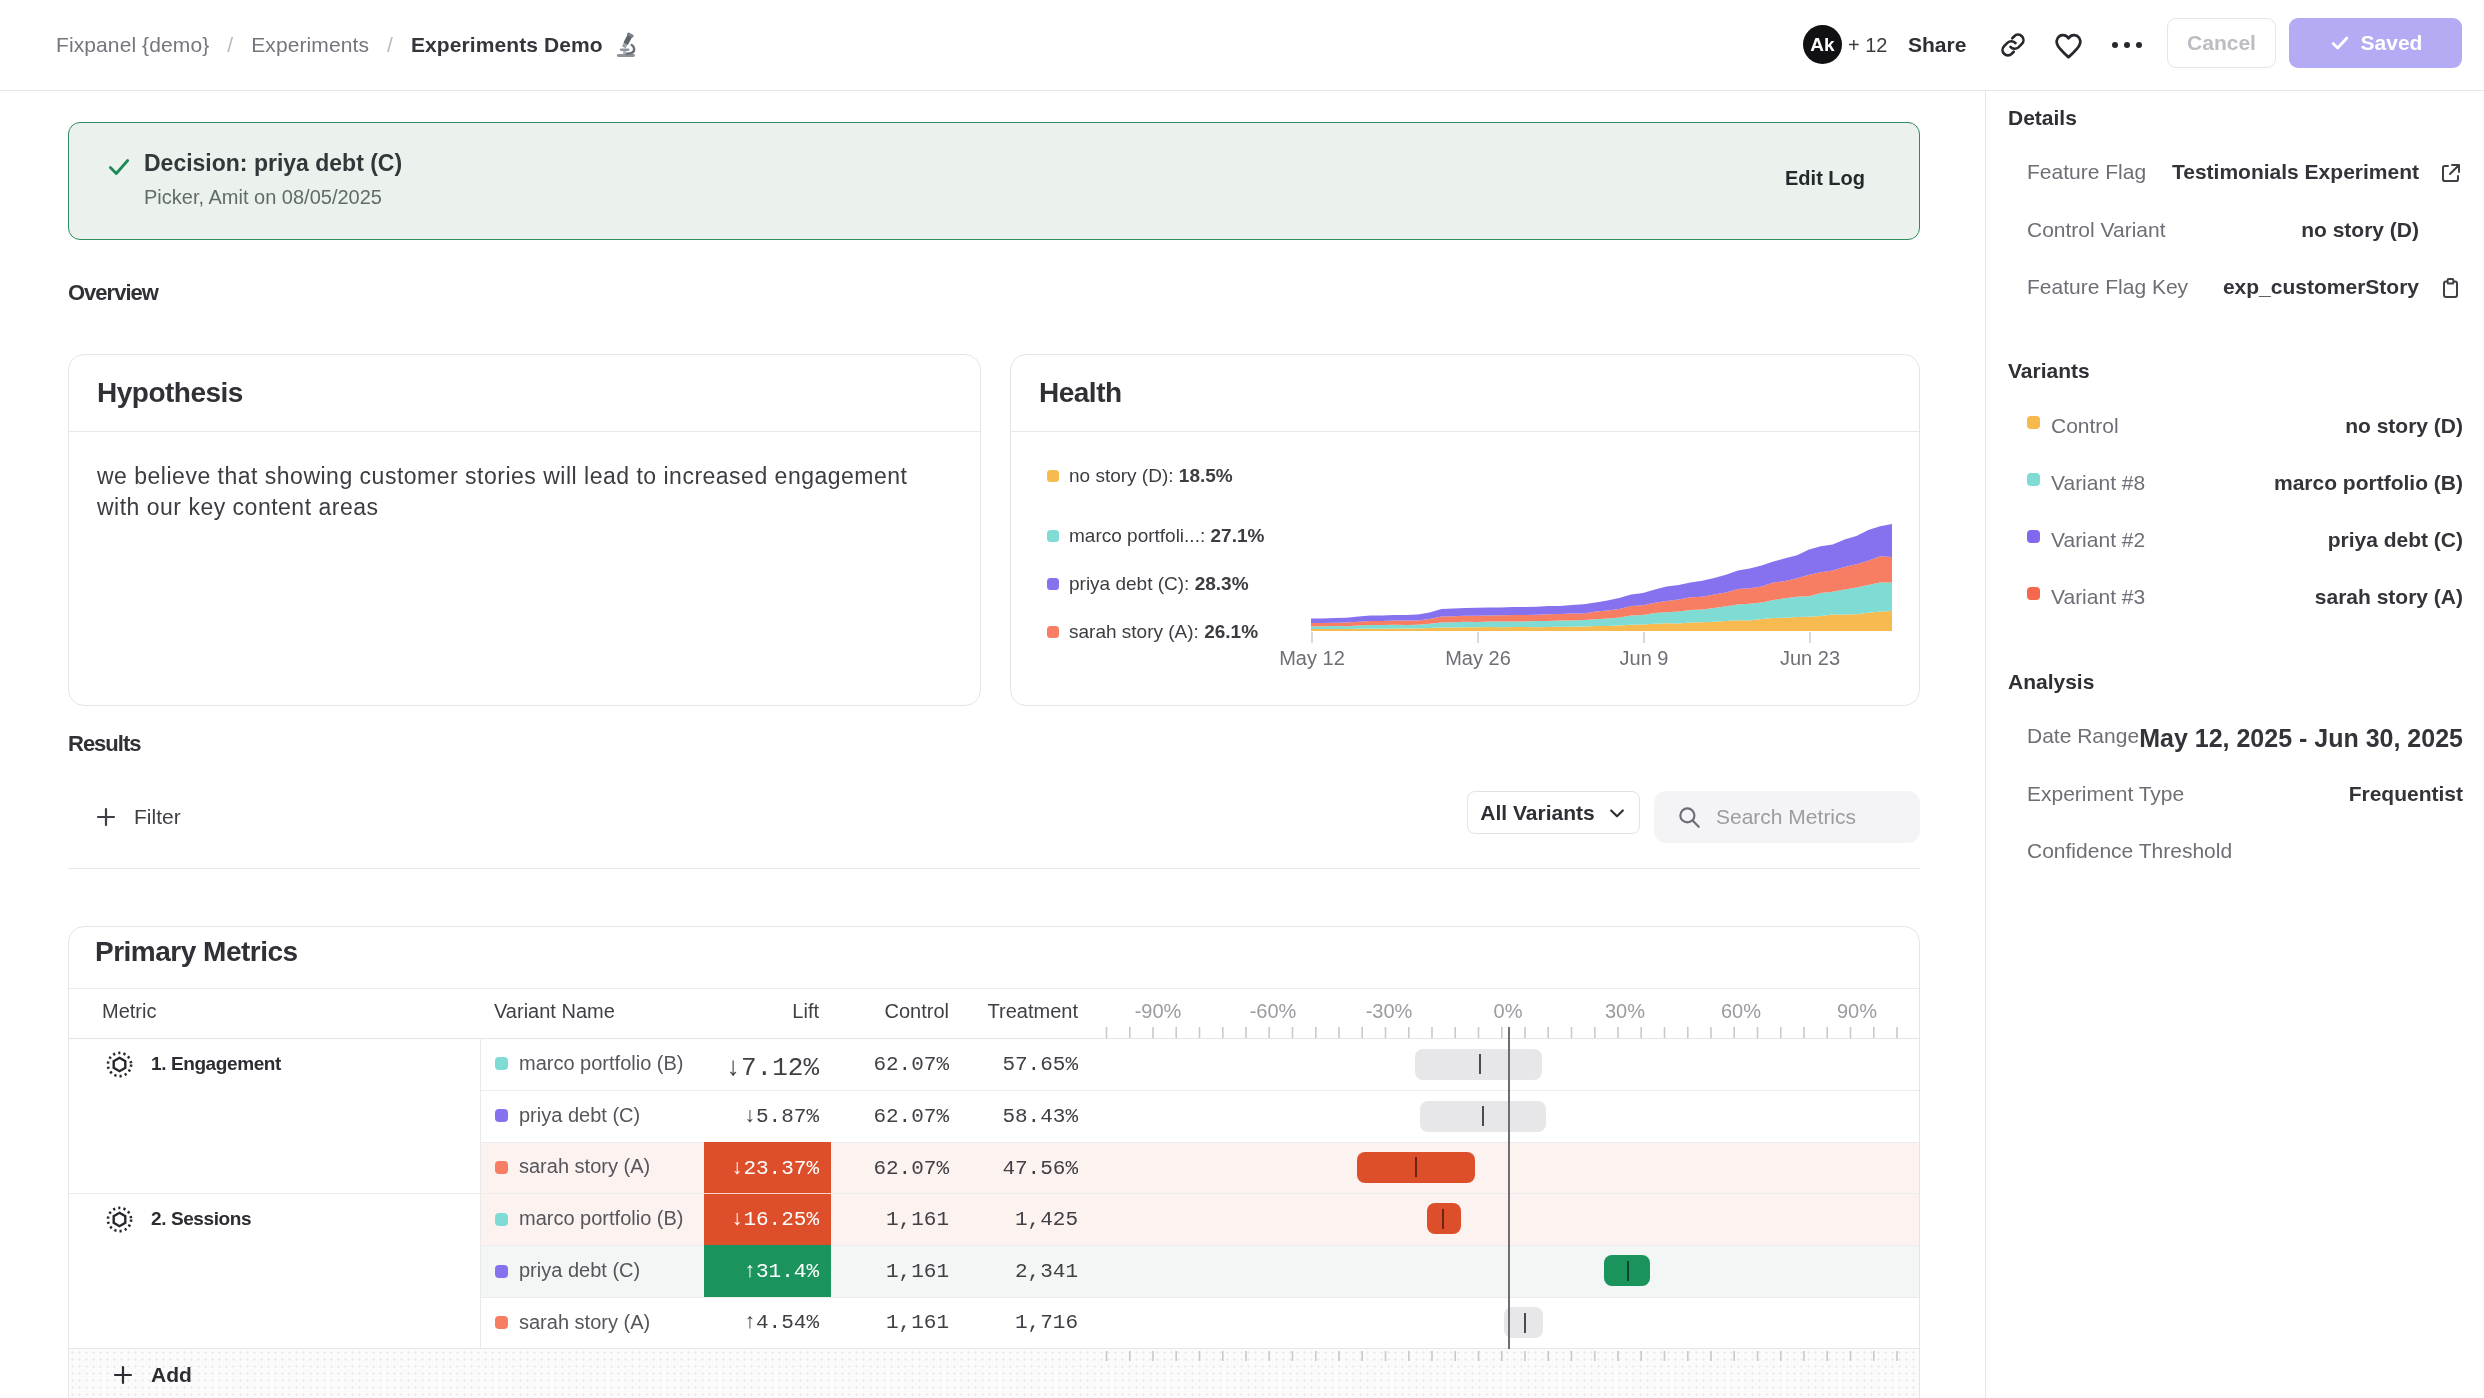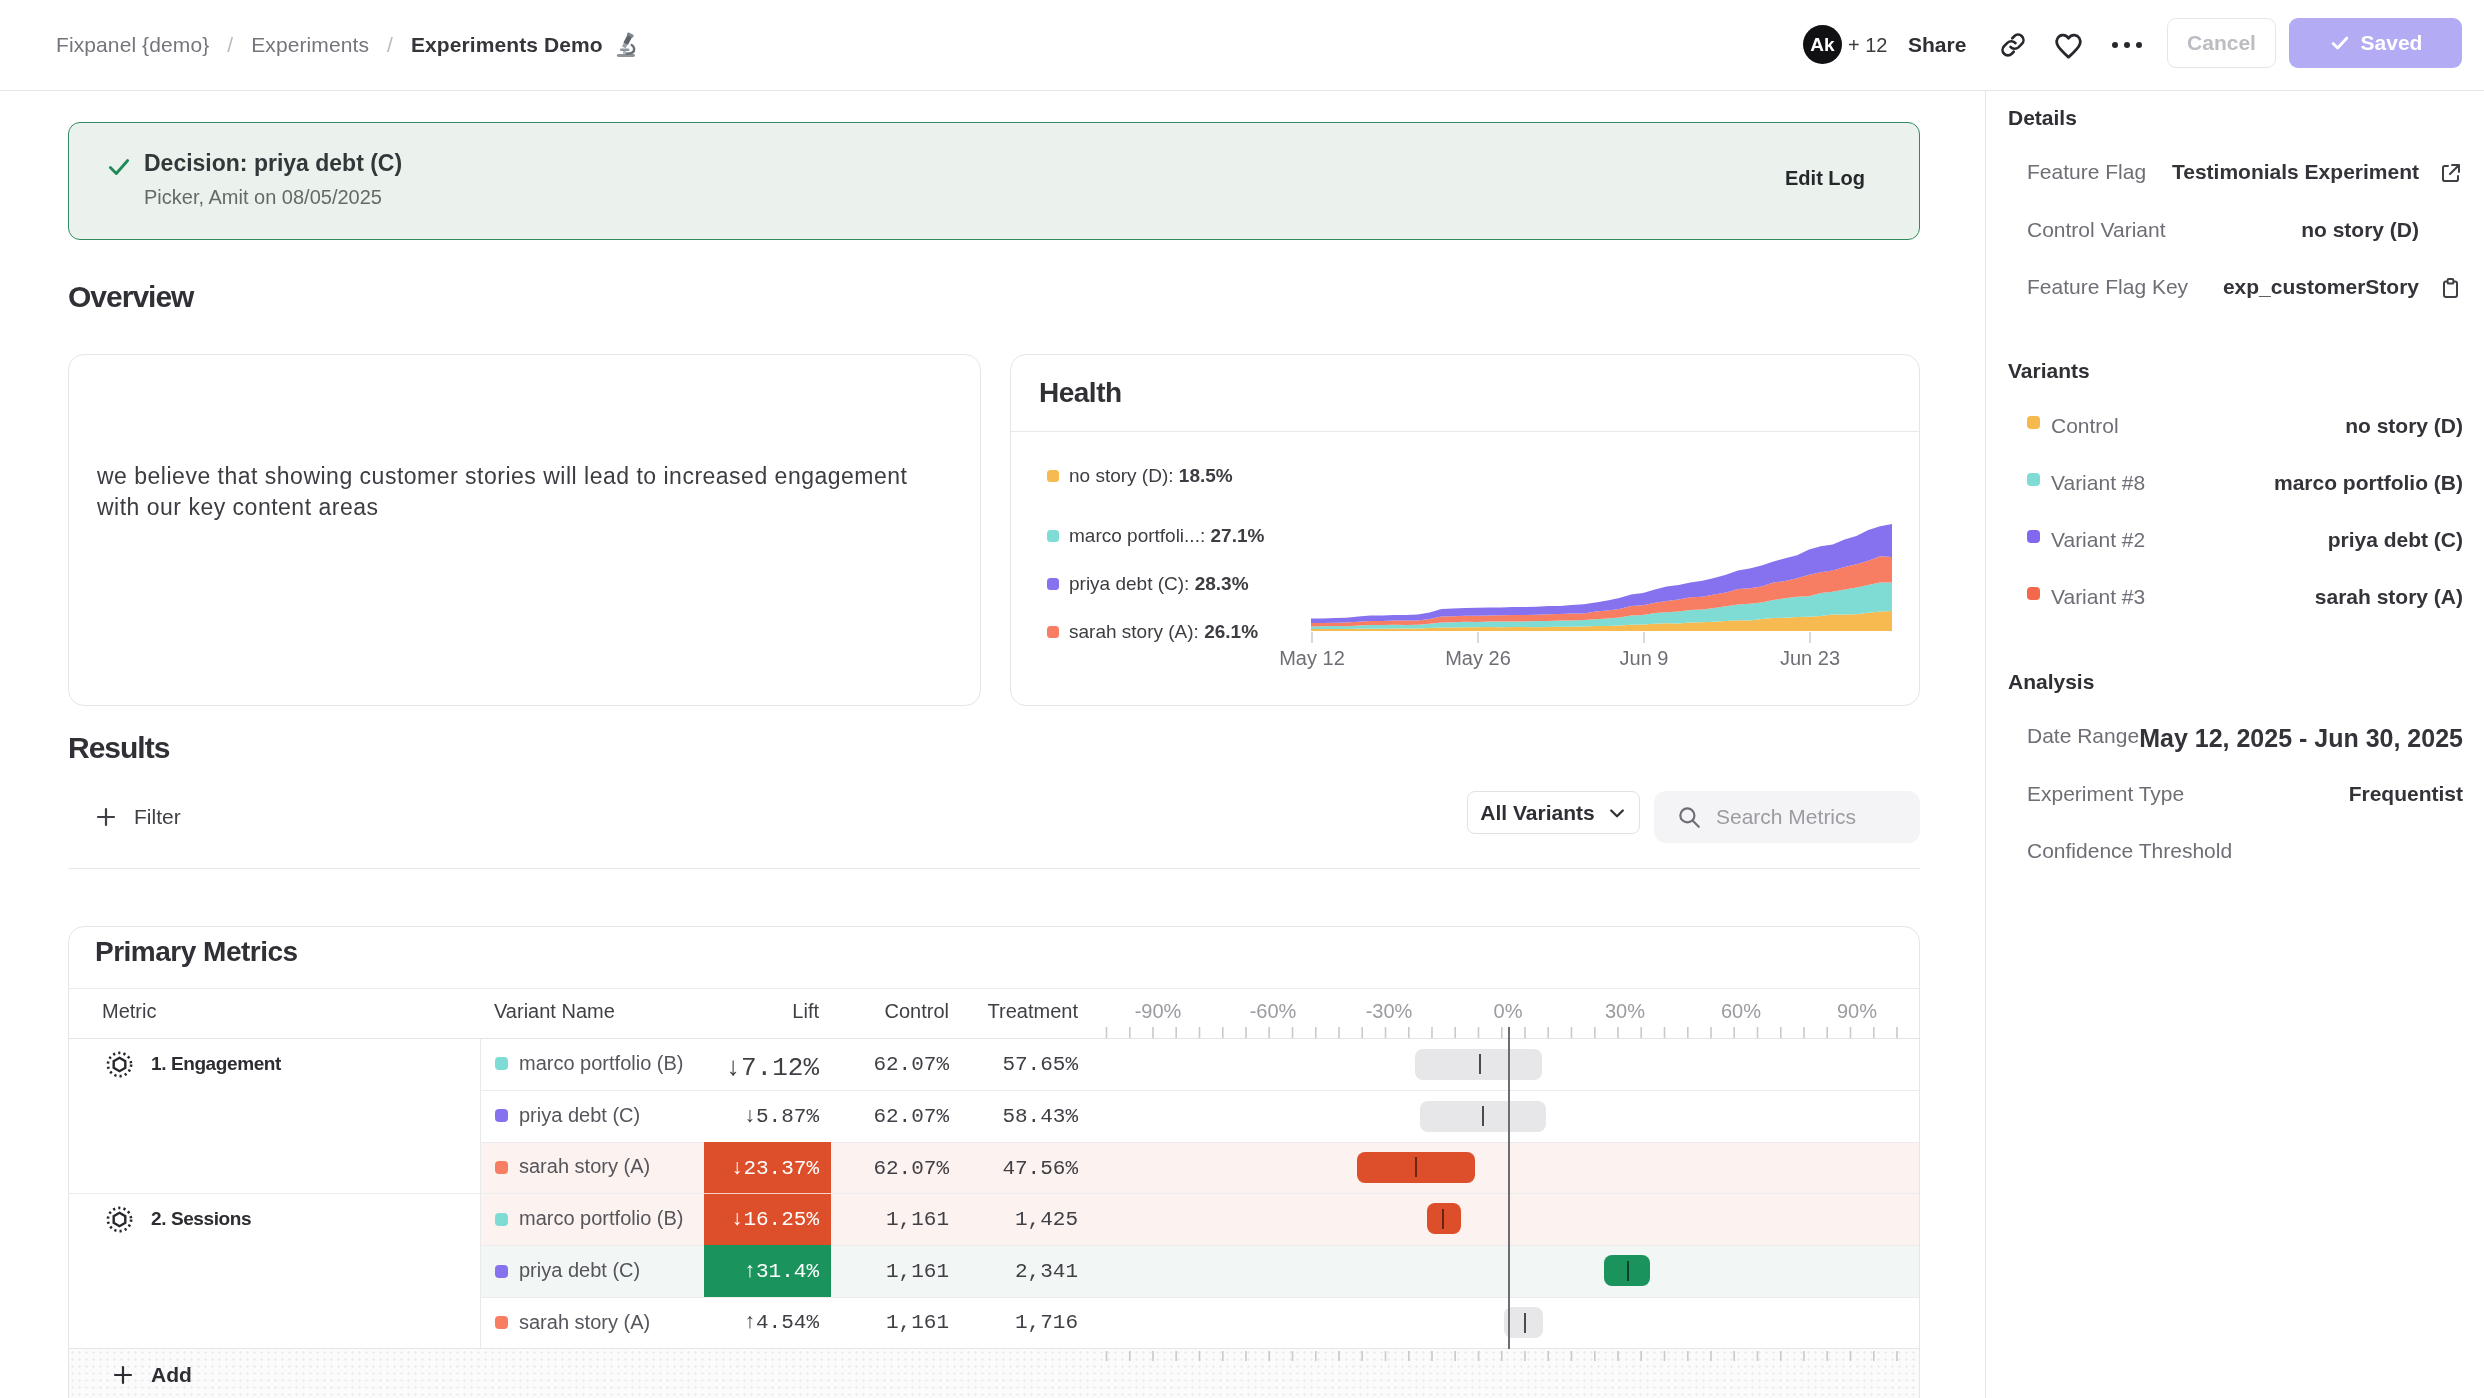--- a/index.html
+++ b/index.html
@@ -16,21 +16,21 @@
   .plus12 { position:absolute; left:1848px; top:0; height:90px; display:flex; align-items:center; font-size:20px; color:#3a3a40; }
   .share { position:absolute; left:1908px; top:0; height:90px; display:flex; align-items:center; font-size:21px; font-weight:700; color:#2e2e34; }
   .iconbtn { position:absolute; top:0; height:90px; display:flex; align-items:center; }
   .btn-cancel { position:absolute; left:2167px; top:18px; width:109px; height:50px; border:1px solid #e6e6e9; border-radius:9px; background:#fff; color:#bcbcc2; font-size:21px; font-weight:700; display:flex; align-items:center; justify-content:center; }
   .btn-saved { position:absolute; left:2289px; top:18px; width:173px; height:50px; border-radius:9px; background:#b3abf3; color:#fff; font-size:21px; font-weight:700; display:flex; align-items:center; justify-content:center; gap:10px; }
   
   .banner { position:absolute; left:68px; top:122px; width:1852px; height:118px; background:#ebf2ed; border:1px solid #2f8c5c; border-radius:12px; }
   .banner .t1 { position:absolute; left:75px; top:27px; font-size:23px; font-weight:700; color:#32383a; }
   .banner .t2 { position:absolute; left:75px; top:63px; font-size:20px; color:#616c66; }
   .banner .editlog { position:absolute; right:54px; top:44px; font-size:20px; font-weight:700; color:#25292b; }
-  h2.sect { position:absolute; left:68px; font-size:30px; font-weight:700; color:#303036; letter-spacing:-1px;}
+  h2.sect { position:absolute; left:68px; font-size:22px; font-weight:700; color:#303036; letter-spacing:-1px;}
   
   .card { position:absolute; background:#fff; border:1px solid #e5e5e8; border-radius:16px; }
   .card .chead { position:absolute; left:0; top:0; right:0; height:77px; border-bottom:1px solid #e9e9eb; }
   .card .chead .ct { position:absolute; left:28px; top:22px; font-size:28px; font-weight:700; color:#303036; letter-spacing:-0.5px; }
   
   .pfilter { position:absolute; left:94px; top:791px; height:52px; display:flex; align-items:center; gap:16px; font-size:21px; font-weight:500; color:#3f3f45; }
   .allvar { position:absolute; left:1467px; top:791px; width:173px; height:43px; background:#fff; border:1px solid #e2e2e5; border-radius:8px; display:flex; align-items:center; justify-content:center; gap:12px; font-size:21px; font-weight:700; color:#2e2e34; }
   .search { position:absolute; left:1654px; top:791px; width:266px; height:52px; background:#f4f4f6; border-radius:12px; display:flex; align-items:center; gap:14px; padding-left:22px; font-size:21px; color:#9b9ba2; }
   .divider { position:absolute; left:68px; width:1852px; height:1px; background:#e8e8ea; }
   
@@ -97,20 +97,23 @@
         <path d="M4 12.5 L9.5 18 L20 6"></path>
       </svg>
   <div class="t1">Decision: priya debt (C)</div>
   <div class="t2">Picker, Amit on 08/05/2025</div>
   <div class="editlog">Edit Log</div>
 </div>
 
 <h2 class="sect" style="top:280px">Overview</h2>
 
 <div class="card" style="left:68px; top:354px; width:913px; height:352px;">
+  <div class="chead">
+        <div class="ct">Hypothesis</div>
+      </div>
   <div class="abs" style="left:28px; top:106px; width:856px; font-size:23px; letter-spacing:0.5px; line-height:31px; color:#3c3c42;">we believe that showing customer stories will lead to increased engagement with our key content areas</div>
 </div>
 
 <div class="card" style="left:1010px; top:354px; width:910px; height:352px;">
   <div class="chead">
         <div class="ct">Health</div>
       </div>
   <div class="abs" style="left:36px; top:109px;">
     <div style="display:flex; align-items:center; gap:10px; height:24px; margin-bottom:36px; font-size:19px; color:#3c3c42;">
           <span style="width:12px;height:12px;border-radius:3.5px;background:#f6ba50"></span>

